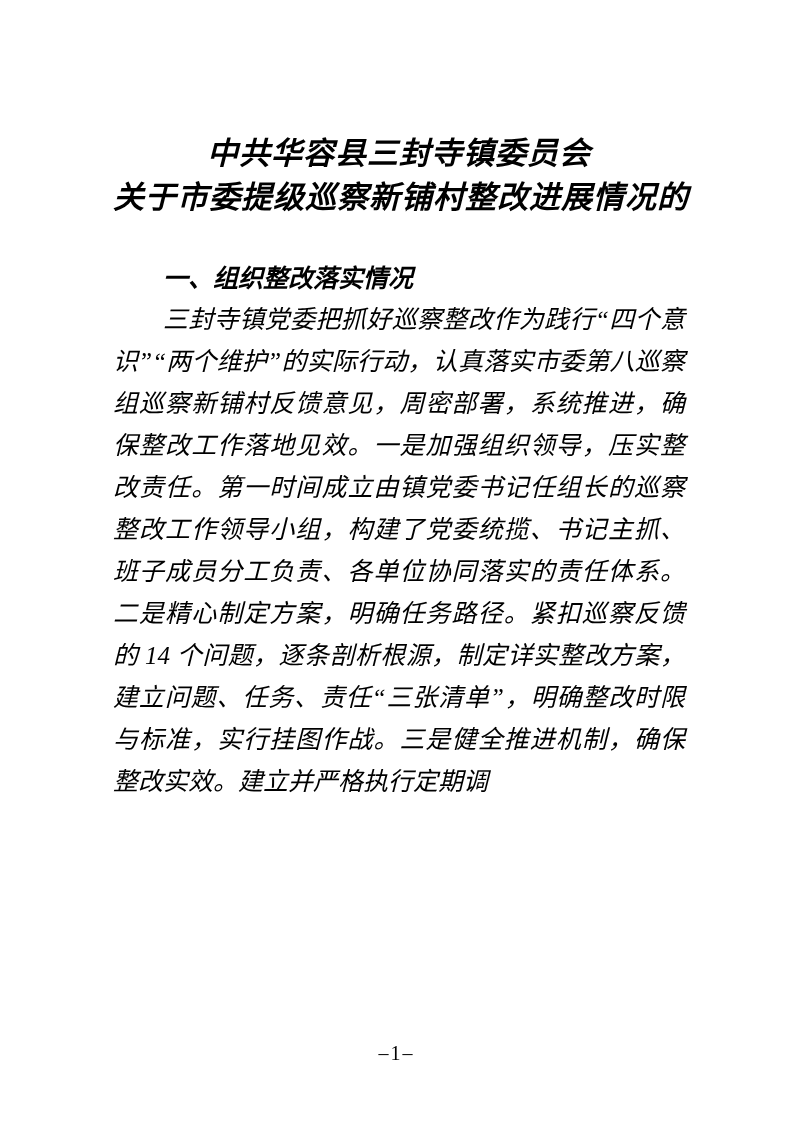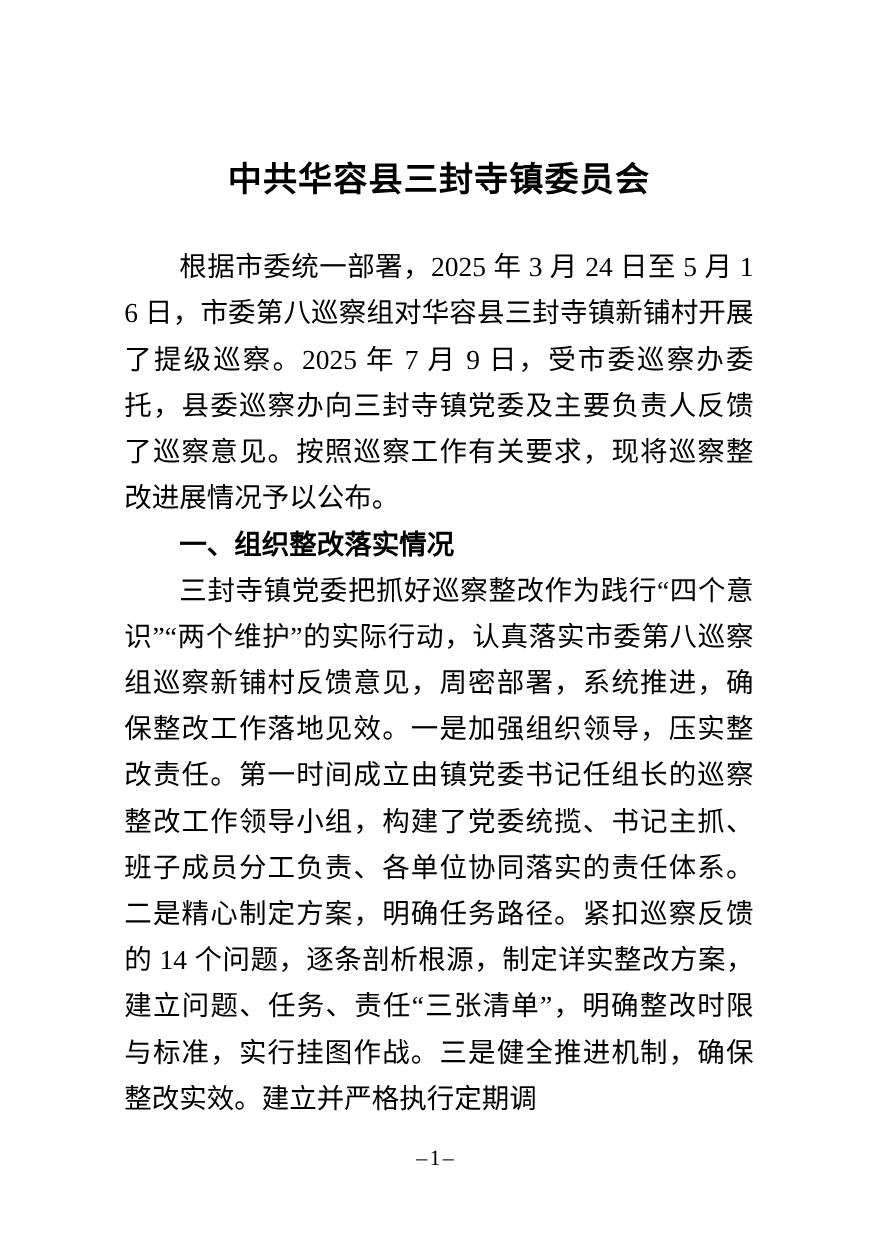--- a/index.html
+++ b/index.html
@@ -13,22 +13,23 @@
     height: 1122px;
     background: #ffffff;
     color: #000000;
     font-family: "Liberation Serif", "DejaVu Serif", serif;
     overflow: hidden;
     margin: 0 auto;
   }
   .content {
     position: absolute;
     left: 113px;
-    top: 142px;
+    top: 132px;
     width: 572px;
+    font-style: italic;
   }
   .doc-title {
     text-align: center;
     font-family: "Liberation Sans", "DejaVu Sans", sans-serif;
     font-weight: 700;
     font-size: 31px;
     line-height: 44px;
     letter-spacing: 1px;
   }
   .doc-title .title-line {
@@ -65,24 +66,24 @@
   }
 </style>
 </head>
 <body>
 
 <div class="page">
   <div class="content">
 
     <div class="doc-title">
       <div class="title-line">中共华容县三封寺镇委员会</div>
+      <div class="title-line">关于市委提级巡察新铺村整改进展情况的</div>
     </div>
 
     <div class="body-text">
-      <p>根据市委统一部署，2025 年 3 月 24 日至 5 月 16 日，市委第八巡察组对华容县三封寺镇新铺村开展了提级巡察。2025 年 7 月 9 日，受市委巡察办委托，县委巡察办向三封寺镇党委及主要负责人反馈了巡察意见。按照巡察工作有关要求，现将巡察整改进展情况予以公布。</p>
       <p class="section-heading">一、组织整改落实情况</p>
       <p>三封寺镇党委把抓好巡察整改作为践行“四个意识”“两个维护”的实际行动，认真落实市委第八巡察组巡察新铺村反馈意见，周密部署，系统推进，确保整改工作落地见效。一是加强组织领导，压实整改责任。第一时间成立由镇党委书记任组长的巡察整改工作领导小组，构建了党委统揽、书记主抓、班子成员分工负责、各单位协同落实的责任体系。二是精心制定方案，明确任务路径。紧扣巡察反馈的 14 个问题，逐条剖析根源，制定详实整改方案，建立问题、任务、责任“三张清单”，明确整改时限与标准，实行挂图作战。三是健全推进机制，确保整改实效。建立并严格执行定期调</p>
     </div>
 
   </div>
 
   <div class="page-number">–1–</div>
 </div>
 
 </body></html>

